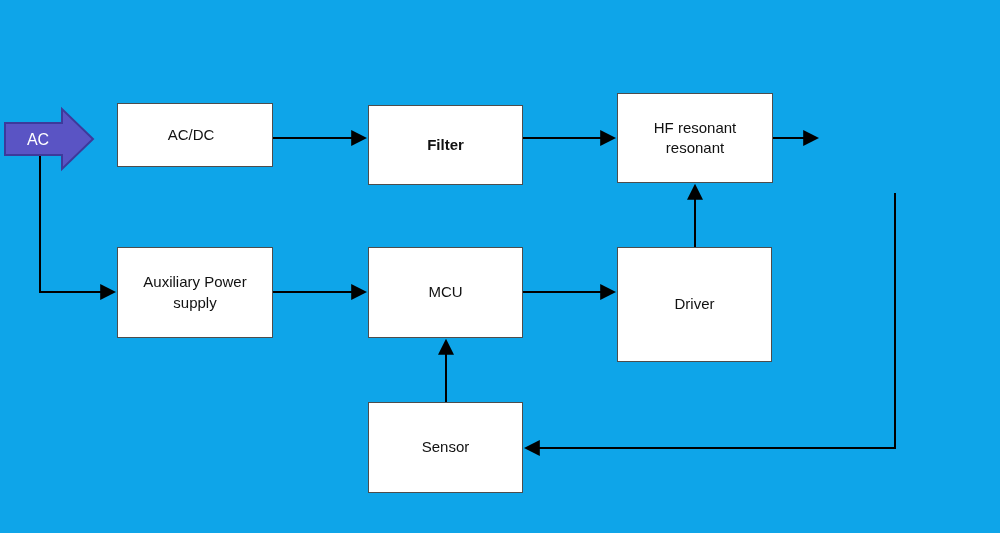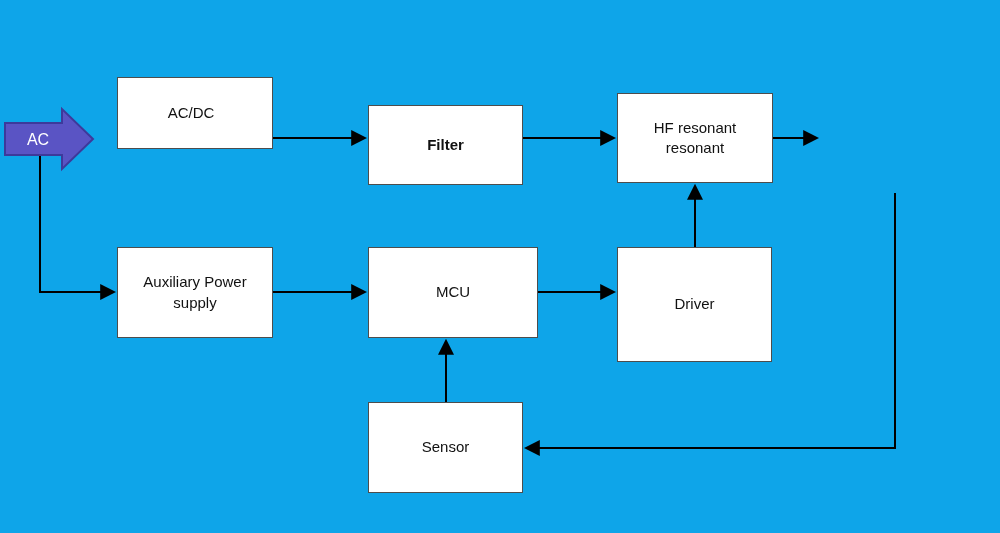--- a/index.html
+++ b/index.html
@@ -11,26 +11,26 @@
     display:flex;align-items:center;justify-content:center;
     text-align:center;
     background:#ffffff;
     border:1px solid #4d4d4d;
     font-size:15px;line-height:1.35;color:#111111;
     box-sizing:border-box;
   }
   .box{padding:0 20px;}
   .ellipse{border-radius:50%;border:1px solid #333333;padding:0 34px;}
   
-  .n-acdc   {left:117px;top:77px; width:156px;height:72px;padding-left:12px;}
+  .n-acdc   {left:117px;top:103px; width:156px;height:64px;padding-left:12px;}
   .n-filter {left:368px;top:105px; width:155px;height:80px;font-weight:bold;}
   .n-hf     {left:617px;top:93px; width:156px;height:90px;}
   .n-coil   {left:818px;top:82px; width:155px;height:111px;}
   .n-aux    {left:117px;top:247px;width:156px;height:91px;}
-  .n-mcu    {left:368px;top:247px;width:170px;height:91px;text-align:right;}
+  .n-mcu    {left:368px;top:247px;width:155px;height:91px;text-align:right;}
   .n-driver {left:617px;top:247px;width:155px;height:115px;}
   .n-sensor {left:368px;top:402px;width:155px;height:91px;text-align:center;}
   .edge{stroke:#000000;stroke-width:2;fill:none;}
   .ac-label{fill:#ffffff;font-size:16px;}
 </style>
 </head>
 <body>
 
 <div class="canvas">
 

